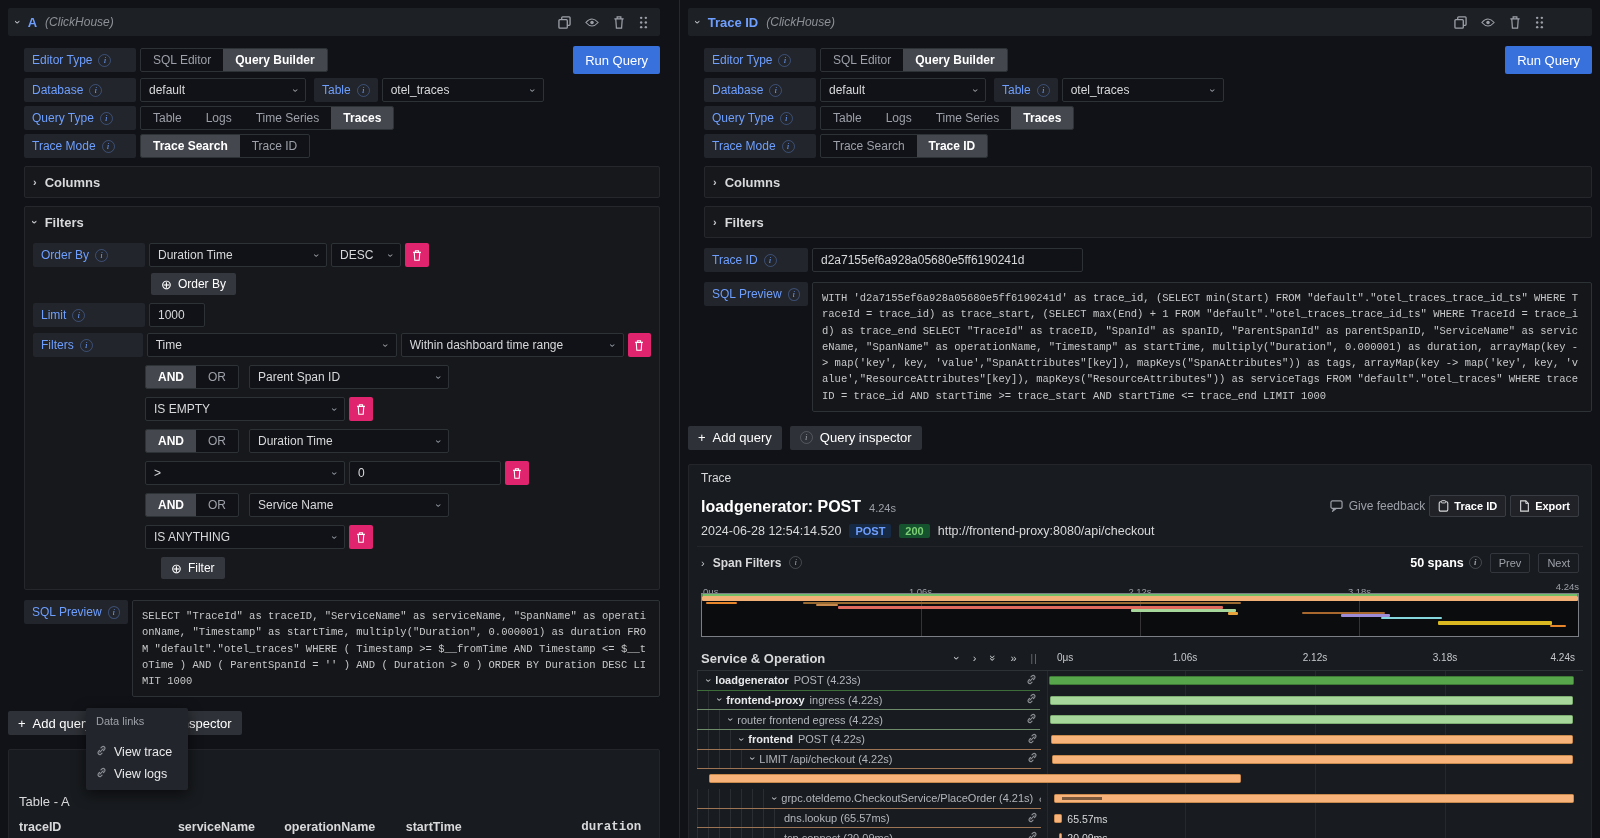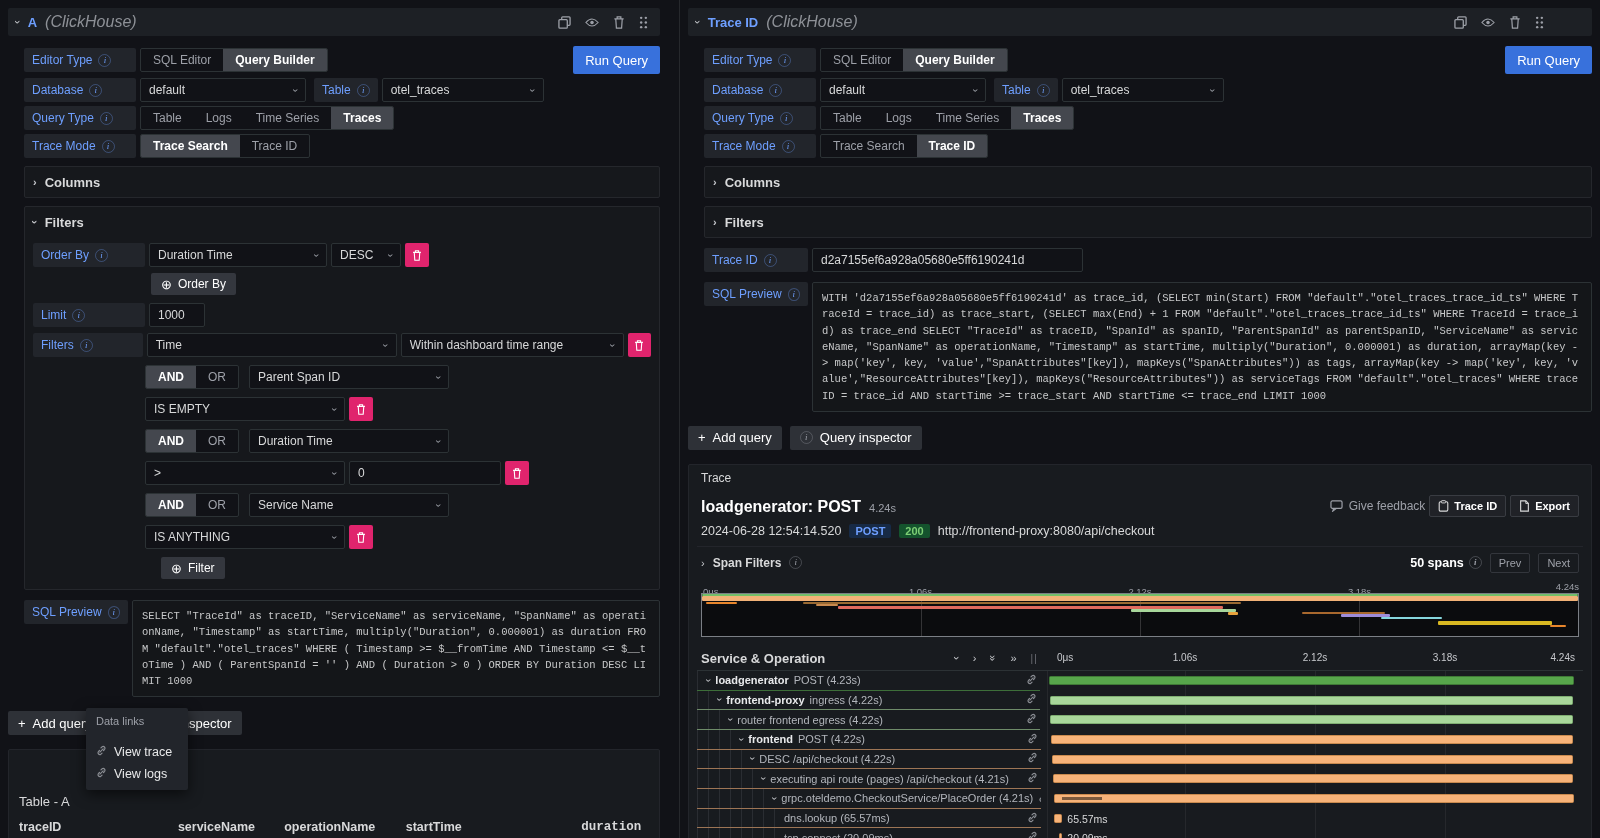--- a/index.html
+++ b/index.html
@@ -6,21 +6,21 @@
   html,body { width:1600px; height:838px; overflow:hidden; background:#111217;
     font-family:"Liberation Sans", sans-serif; color:#d8d9da; }
   .col { position:absolute; top:8px; }
   #col-left { left:8px; width:652px; }
   #col-right { left:688px; width:904px; }
   #col-divider { position:absolute; left:679px; top:0; width:1px; height:838px; background:#26282c; }
 
   
   .qheader { height:28px; background:#1d2025; border-radius:2px; display:flex; align-items:center; padding:0 8px; gap:8px; }
   .qheader .ref { color:#6e9fff; font-weight:700; font-size:13px; }
-  .qheader .ds { color:#8e9197; font-style:italic; font-size:16px; }
+  .qheader .ds { color:#8e9197; font-style:italic; font-size:12px; }
   .qicons { margin-left:auto; display:flex; gap:14px; align-items:center; margin-right:4px; }
   .qicons svg { display:block; }
 
   .qbody { padding:10px 0 0 16px; }
   .frow { display:flex; align-items:center; gap:4px; margin-bottom:4px; }
   .flabel { background:#22252b; color:#6e9fff; font-size:12px; font-weight:500; height:24px;
     display:flex; align-items:center; gap:6px; padding:0 8px; border-radius:2px; white-space:nowrap; }
   .flabel.w110 { width:112px; }
   .info { display:inline-block; width:13px; height:13px; border:1px solid #6e9fff55; border-radius:50%;
     font-size:9px; line-height:11px; text-align:center; color:#6e9fff; font-style:italic; font-family:"Liberation Serif",serif; }
@@ -743,48 +743,36 @@
             <div class="sbars">
               <div class="inner">
                 <div class="bar" style="left: 0.5%; width: 99.2%; background: rgb(247, 179, 121); border: 1px solid rgb(201, 138, 78);"></div>
               </div>
             </div>
           </div>
           <div class="srow">
             <div class="sname" style="padding-left: 54px; border-bottom: 1px solid rgba(247, 179, 121, 0.6);">
               <div class="guides" style="width: 48px;"></div>
               <span class="chevr down" style="font-size: 10px;">›</span>
-              <span class="op">DESC /api/checkout (4.22s)</span>
+              <span class="op">LIMIT /api/checkout (4.22s)</span>
               <span class="lk"><svg width="11" height="11" viewBox="0 0 12 12">
                   <g stroke="#8a8d93" stroke-width="1.3" fill="none" stroke-linecap="round">
                     <path d="M4.2 7.8 L7.8 4.2"></path>
                     <path d="M5.4 3.2 l1.2-1.2 a2 2 0 0 1 2.8 2.8 L8.2 6"></path>
                     <path d="M6.6 8.8 l-1.2 1.2 a2 2 0 0 1 -2.8-2.8 L3.8 6"></path>
                   </g>
                 </svg></span>
             </div>
             <div class="sbars">
               <div class="inner">
                 <div class="bar" style="left: 0.6%; width: 99.1%; background: rgb(247, 179, 121); border: 1px solid rgb(201, 138, 78);"></div>
               </div>
             </div>
           </div>
           <div class="srow">
-            <div class="sname" style="padding-left: 65px; border-bottom: 1px solid rgba(247, 179, 121, 0.6);">
-              <div class="guides" style="width: 59px;"></div>
-              <span class="chevr down" style="font-size: 10px;">›</span>
-              <span class="op">executing api route (pages) /api/checkout (4.21s)</span>
-              <span class="lk"><svg width="11" height="11" viewBox="0 0 12 12">
-                  <g stroke="#8a8d93" stroke-width="1.3" fill="none" stroke-linecap="round">
-                    <path d="M4.2 7.8 L7.8 4.2"></path>
-                    <path d="M5.4 3.2 l1.2-1.2 a2 2 0 0 1 2.8 2.8 L8.2 6"></path>
-                    <path d="M6.6 8.8 l-1.2 1.2 a2 2 0 0 1 -2.8-2.8 L3.8 6"></path>
-                  </g>
-                </svg></span>
-            </div>
             <div class="sbars">
               <div class="inner">
                 <div class="bar" style="left: 0.8%; width: 98.9%; background: rgb(247, 179, 121); border: 1px solid rgb(201, 138, 78);"></div>
               </div>
             </div>
           </div>
           <div class="srow">
             <div class="sname" style="padding-left: 76px; border-bottom: 1px solid rgba(247, 179, 121, 0.6);">
               <div class="guides" style="width: 70px;"></div>
               <span class="chevr down" style="font-size: 10px;">›</span>

